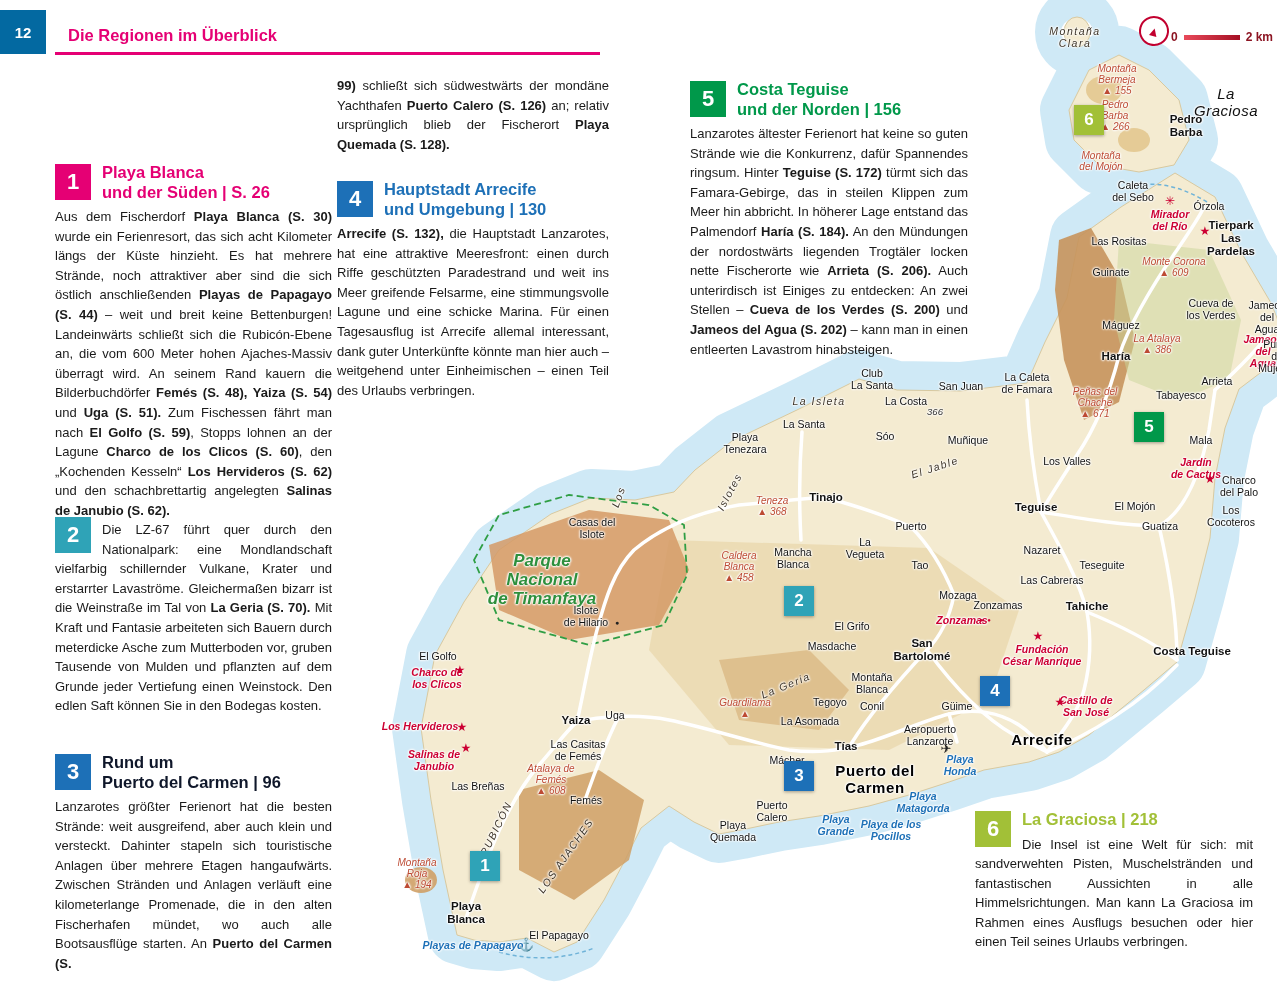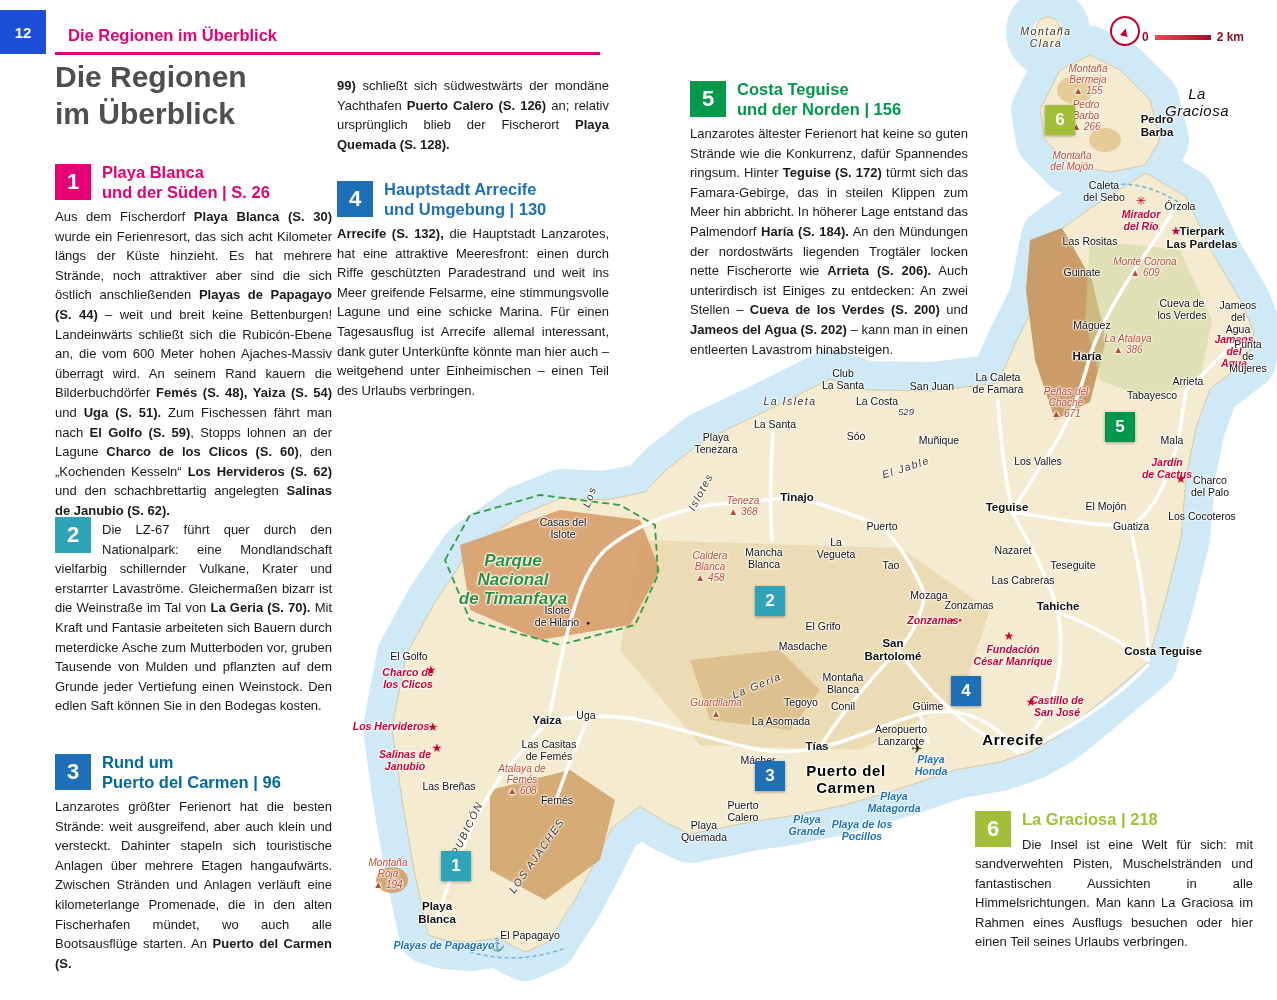--- a/index.html
+++ b/index.html
@@ -26,21 +26,21 @@
   .s5{left:690px;top:80px;width:278px;}
   .s6{left:975px;top:810px;width:278px;}
   .secbox{float:left;width:36px;height:36px;margin:1px 11px 4px 0;
     display:flex;align-items:center;justify-content:center;
     color:#fff;font-size:22px;font-weight:bold;}
   .sec h2{margin:0 0 5px 0;font-size:16.5px;line-height:19.5px;font-weight:bold;white-space:pre-line;}
   .body{margin:4px 0 0 0;font-size:13px;line-height:19.6px;text-align:justify;
     hyphens:auto;-webkit-hyphens:auto;}
   .rb{font-weight:bold;margin-top:14px;}
   
-  .map{position:absolute;inset:0;z-index:1;}
+  .map{position:absolute;inset:0;z-index:1;margin-left:29px;}
   .map svg{position:absolute;left:0;top:0;}
   .lbl{position:absolute;transform:translate(-50%,-50%);white-space:pre-line;
     text-align:center;line-height:1.12;
     text-shadow:-1px 0 2px #fff,1px 0 2px #fff,0 -1px 2px #fff,0 1px 2px #fff;}
   .lb-town{font-size:10.5px;color:#111;}
   .lb-townb{font-size:11.5px;font-weight:bold;color:#111;}
   .lb-city{font-size:15px;font-weight:bold;color:#000;letter-spacing:.6px;}
   .lb-poi{font-size:10.5px;font-style:italic;font-weight:bold;}
   .lb-beach{font-size:10.5px;font-style:italic;font-weight:bold;}
   .lb-terrain{font-size:10.5px;font-style:italic;color:#3d3428;letter-spacing:1.5px;}
@@ -162,21 +162,21 @@
 Chache
 ▲ 671</div>
       <div class="lbl lb-town" style="left: 843px; top: 380px;">Club
 La Santa</div>
       <div class="lbl lb-town" style="left: 932px; top: 387px;">San Juan</div>
       <div class="lbl lb-town" style="left: 998px; top: 384px;">La Caleta
 de Famara</div>
       <div class="lbl lb-terrain" style="left: 790px; top: 402px;">La Isleta</div>
       <div class="lbl lb-town" style="left: 775px; top: 425px;">La Santa</div>
       <div class="lbl lb-town" style="left: 877px; top: 402px;">La Costa</div>
-      <div class="lbl lb-elev" style="left: 906px; top: 412px;">529</div>
+      <div class="lbl lb-elev" style="left: 906px; top: 412px;">366</div>
       <div class="lbl lb-town" style="left: 1172px; top: 441px;">Mala</div>
       <div class="lbl lb-poi" style="left: 1167px; top: 469px; color: rgb(204, 0, 51);">Jardín
 de Cactus</div>
       <div class="lbl lb-town" style="left: 1210px; top: 487px;">Charco
 del Palo</div>
       <div class="lbl lb-town" style="left: 856px; top: 437px;">Sóo</div>
       <div class="lbl lb-town" style="left: 939px; top: 441px;">Muñique</div>
       <div class="lbl lb-terrain" style="left: 906px; top: 468px; transform: translate(-50%, -50%) rotate(-18deg);">El Jable</div>
       <div class="lbl lb-town" style="left: 1038px; top: 462px;">Los Valles</div>
       <div class="lbl lb-townb" style="left: 1007px; top: 507px;">Teguise</div>
@@ -298,43 +298,41 @@
       <div class="sym darksm" style="left: 588px; top: 622px;">●</div>
     </div>
   <div class="compass">▲</div>
   <div class="scalebar">
     <span>0</span>
     <span class="sbar"></span>
     <span>2 km</span>
   </div>
 </div>
 
-<div class="pagenum-tab" style="background-color: #1d4ed8;">12</div>
+<div class="pagenum-tab" style="background-color: #0369a1;">12</div>
 <div class="header-title" style="color: rgb(229, 0, 116);">Die Regionen im Überblick</div>
 <div class="header-rule" style="background-color: rgb(229, 0, 116);"></div>
 
 <main>
-  <h1 style="color: rgb(79, 79, 79);">Die Regionen
-im Überblick</h1>
 
   <section class="sec s1">
     <div class="secbox" style="background-color: rgb(229, 0, 116);">1</div>
     <h2 style="color: rgb(229, 0, 116);">Playa Blanca
 und der Süden | S. 26</h2>
     <p class="body"><span>Aus dem Fischerdorf </span><span class="rb">Playa Blanca (S. 30)</span><span> wurde ein Ferienresort, das sich acht Kilometer längs der Küste hinzieht. Es hat mehrere Strände, noch attraktiver aber sind die sich östlich anschließenden </span><span class="rb">Playas de Papagayo (S. 44)</span><span> – weit und breit keine Bettenburgen! Landeinwärts schließt sich die Rubicón-Ebene an, die vom 600 Meter hohen Ajaches-Massiv überragt wird. An seinem Rand kauern die Bilderbuchdörfer </span><span class="rb">Femés (S. 48), Yaiza (S. 54)</span><span> und </span><span class="rb">Uga (S. 51).</span><span> Zum Fischessen fährt man nach </span><span class="rb">El Golfo (S. 59)</span><span>, Stopps lohnen an der Lagune </span><span class="rb">Charco de los Clicos (S. 60)</span><span>, den „Kochenden Kesseln“ </span><span class="rb">Los Hervideros (S. 62)</span><span> und den schachbrettartig angelegten </span><span class="rb">Salinas de Janubio (S. 62).</span></p>
   </section>
 
   <section class="sec s2">
     <div class="secbox" style="background-color: rgb(47, 163, 183);">2</div>
     <p class="body"><span>Die LZ-67 führt quer durch den Nationalpark: eine Mondlandschaft vielfarbig schillernder Vulkane, Krater und erstarrter Lavaströme. Gleichermaßen bizarr ist die Weinstraße im Tal von </span><span class="rb">La Geria (S. 70).</span><span> Mit Kraft und Fantasie arbeiteten sich Bauern durch meterdicke Asche zum Mutterboden vor, gruben Tausende von Mulden und pflanzten auf dem Grunde jeder Vertiefung einen Weinstock. Den edlen Saft können Sie in den Bodegas kosten.</span></p>
   </section>
 
   <section class="sec s3">
     <div class="secbox" style="background-color: rgb(29, 112, 183);">3</div>
-    <h2 style="color: #0369a1;">Rund um
+    <h2 style="color: #0f172a;">Rund um
 Puerto del Carmen | 96</h2>
     <p class="body"><span>Lanzarotes größter Ferienort hat die besten Strände: weit ausgreifend, aber auch klein und versteckt. Dahinter stapeln sich touristische Anlagen über mehrere Etagen hangaufwärts. Zwischen Stränden und Anlagen verläuft eine kilometerlange Promenade, die in den alten Fischerhafen mündet, wo auch alle Bootsausflüge starten. An </span><span class="rb">Puerto del Carmen (S.</span></p>
   </section>
 
   <p class="body cont"><span class="rb">99)</span><span> schließt sich südwestwärts der mondäne Yachthafen </span><span class="rb">Puerto Calero (S. 126)</span><span> an; relativ ursprünglich blieb der Fischerort </span><span class="rb">Playa Quemada (S. 128).</span></p>
 
   <section class="sec s4">
     <div class="secbox" style="background-color: rgb(29, 112, 183);">4</div>
     <h2 style="color: rgb(29, 112, 183);">Hauptstadt Arrecife
 und Umgebung | 130</h2>

